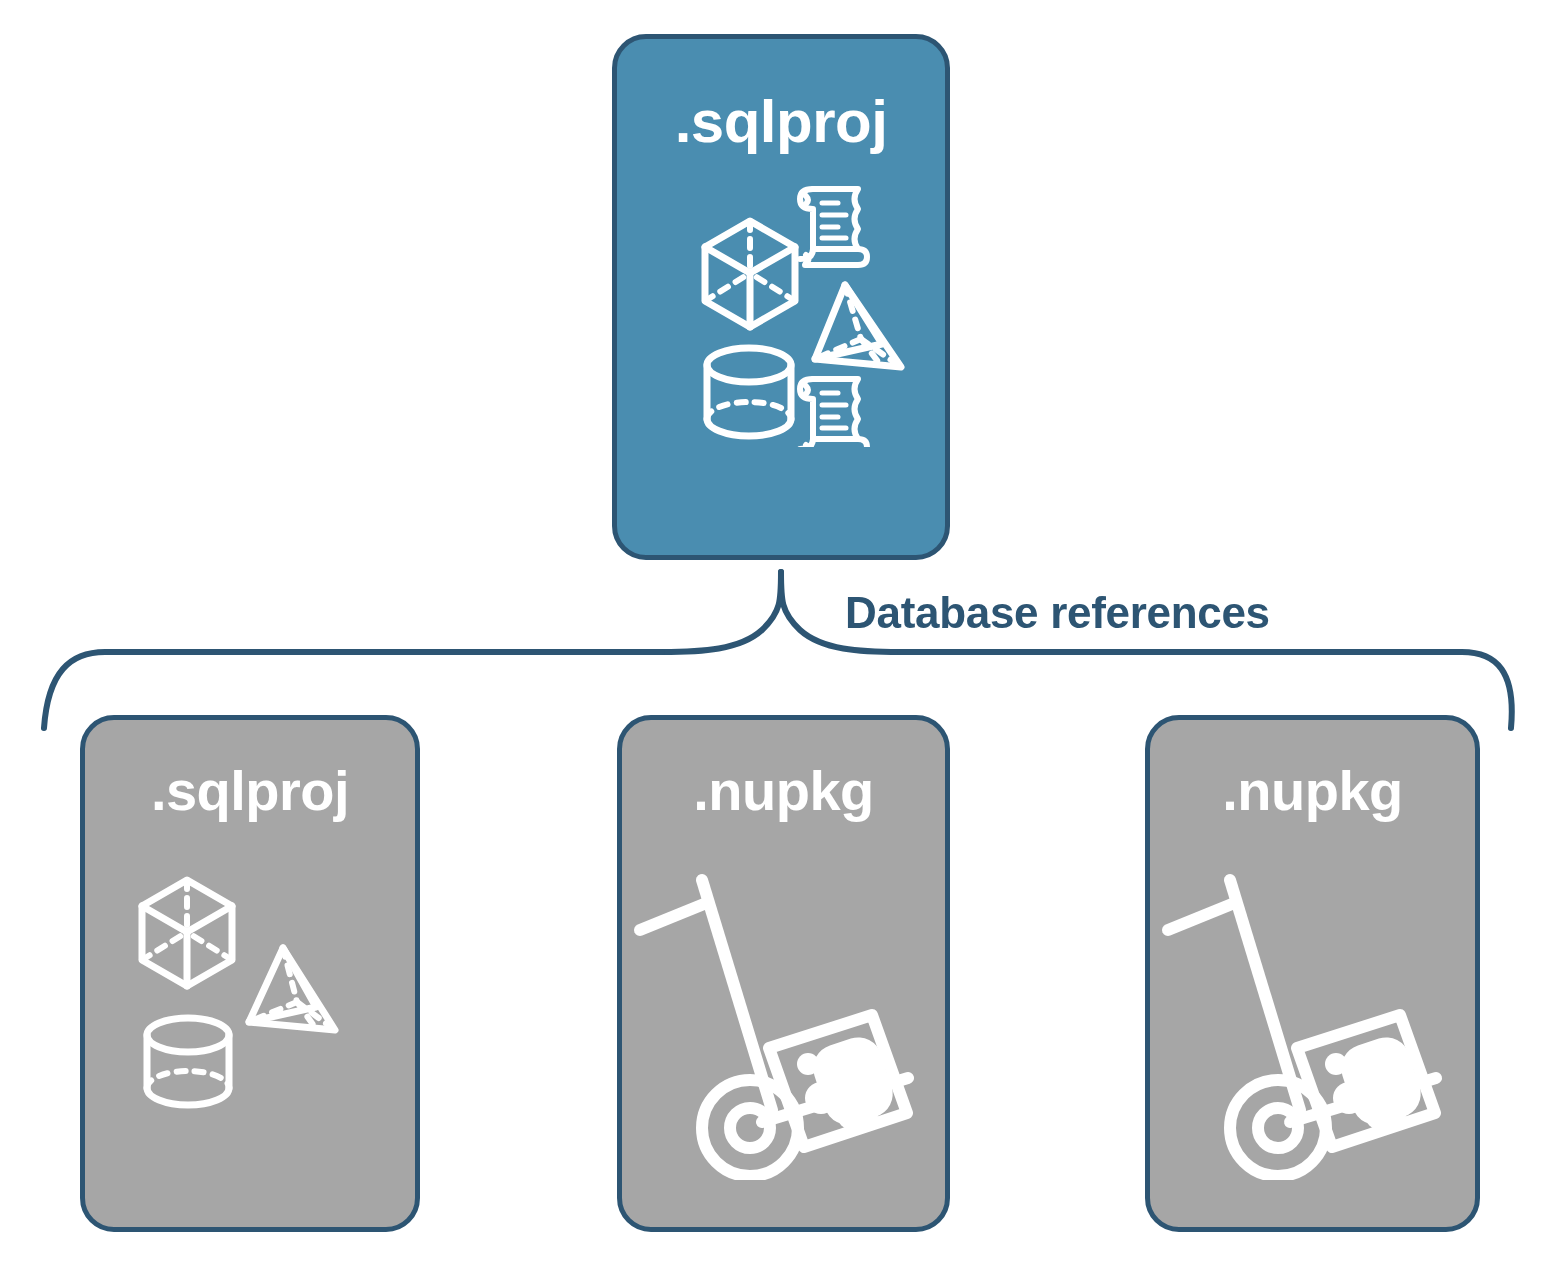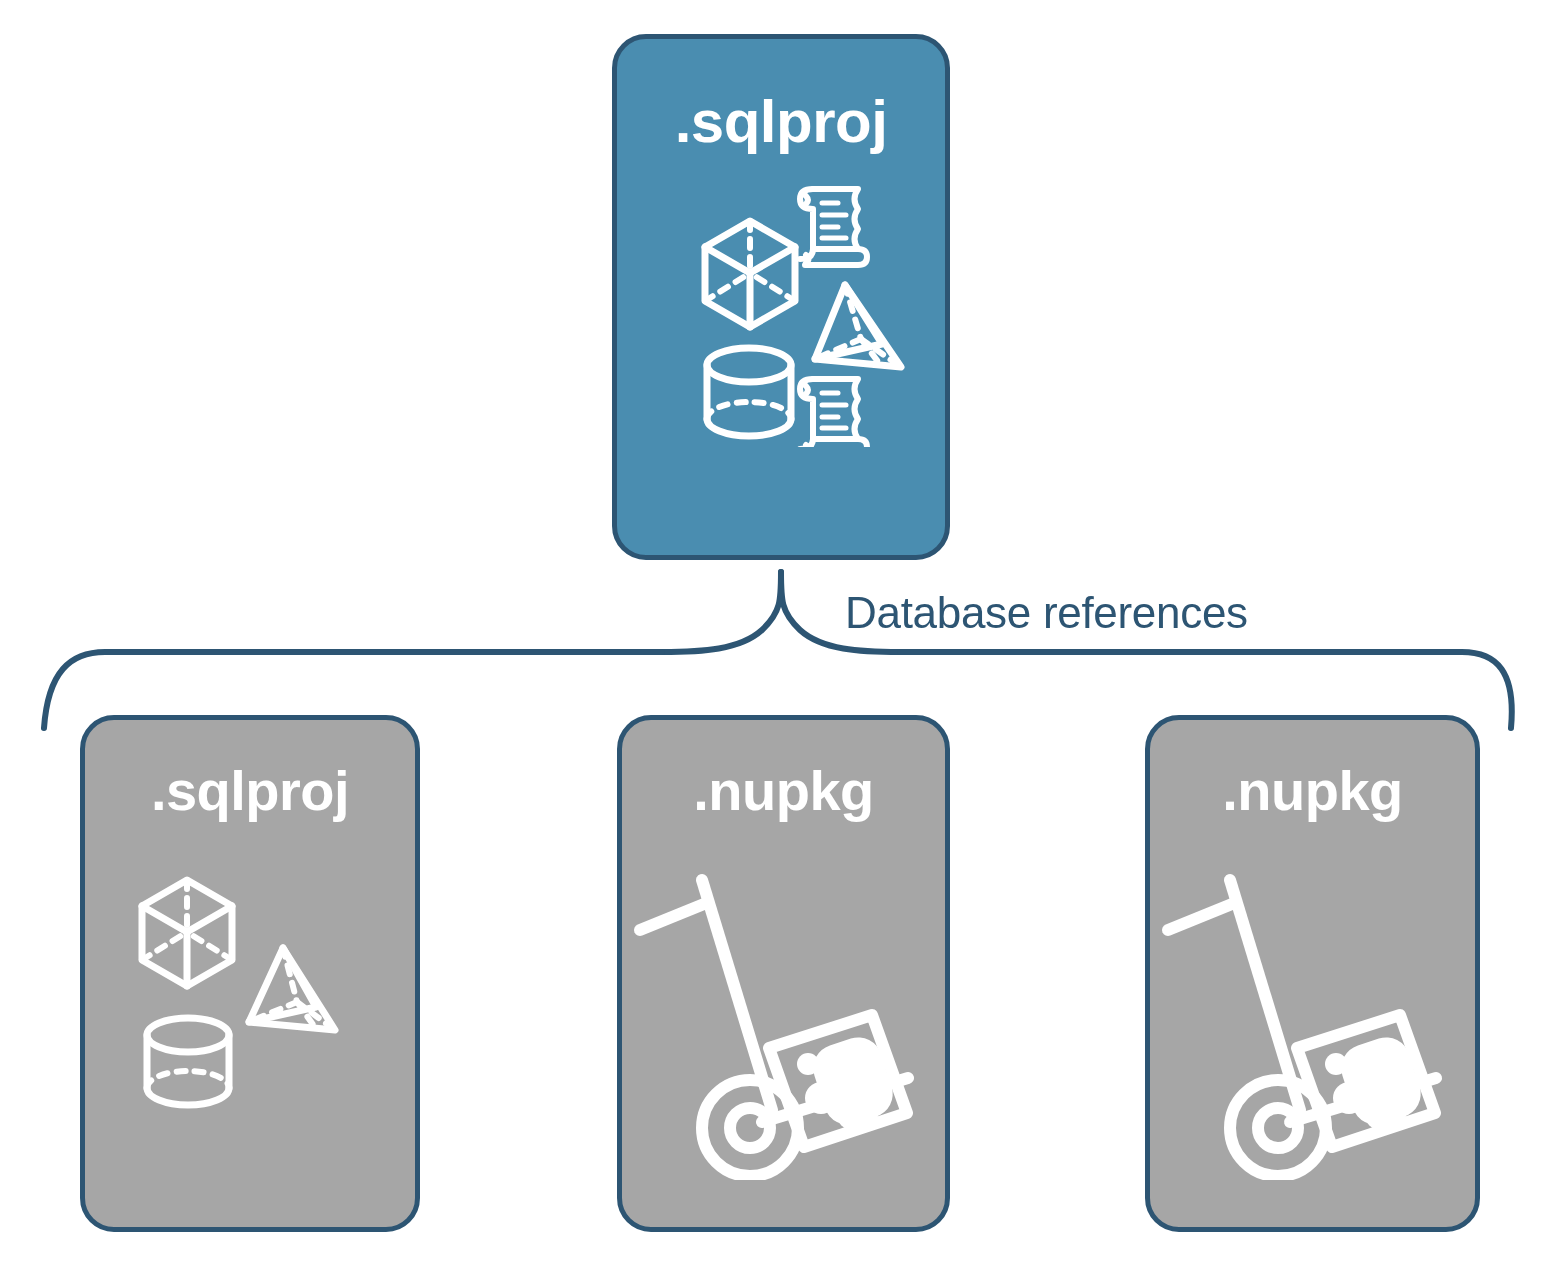--- a/index.html
+++ b/index.html
@@ -50,21 +50,21 @@
     font-size: 56px;
   }
   .node-art {
     position: absolute;
     left: 0;
     right: 0;
   }
   .brace-label {
     position: absolute;
     color: #2d5573;
-    font-weight: normal;
+    font-weight: bold;
     font-size: 44px;
     letter-spacing: -0.3px;
     white-space: nowrap;
     font-family: "Liberation Sans", sans-serif;
   }
   svg.overlay {
     position: absolute;
     left: 0;
     top: 0;
     width: 1566px;

